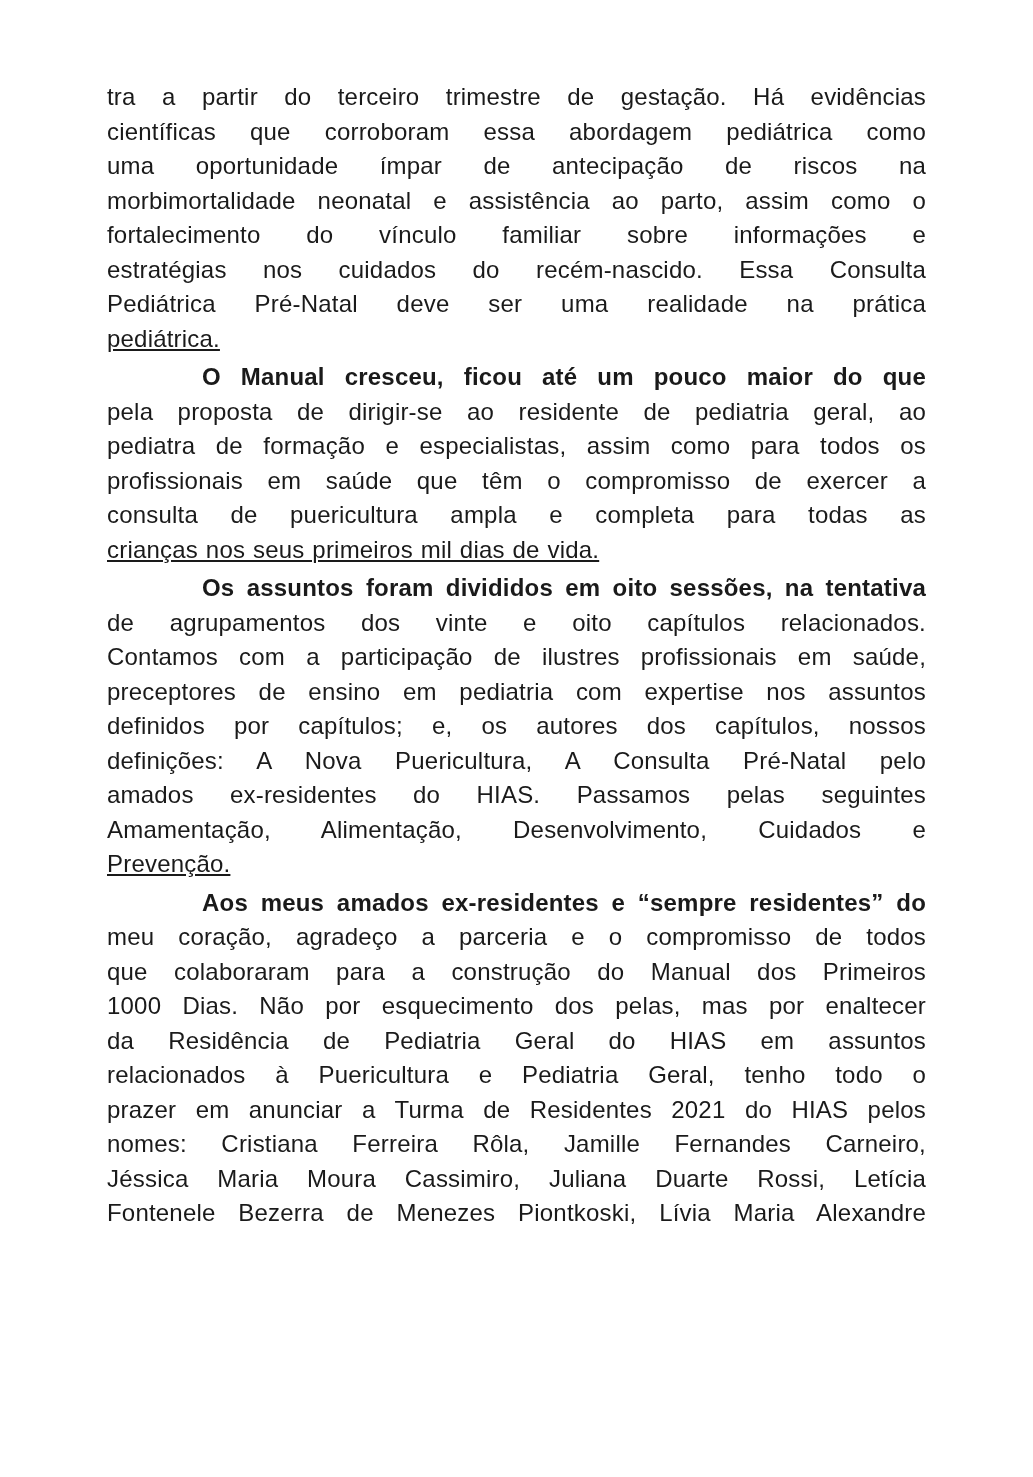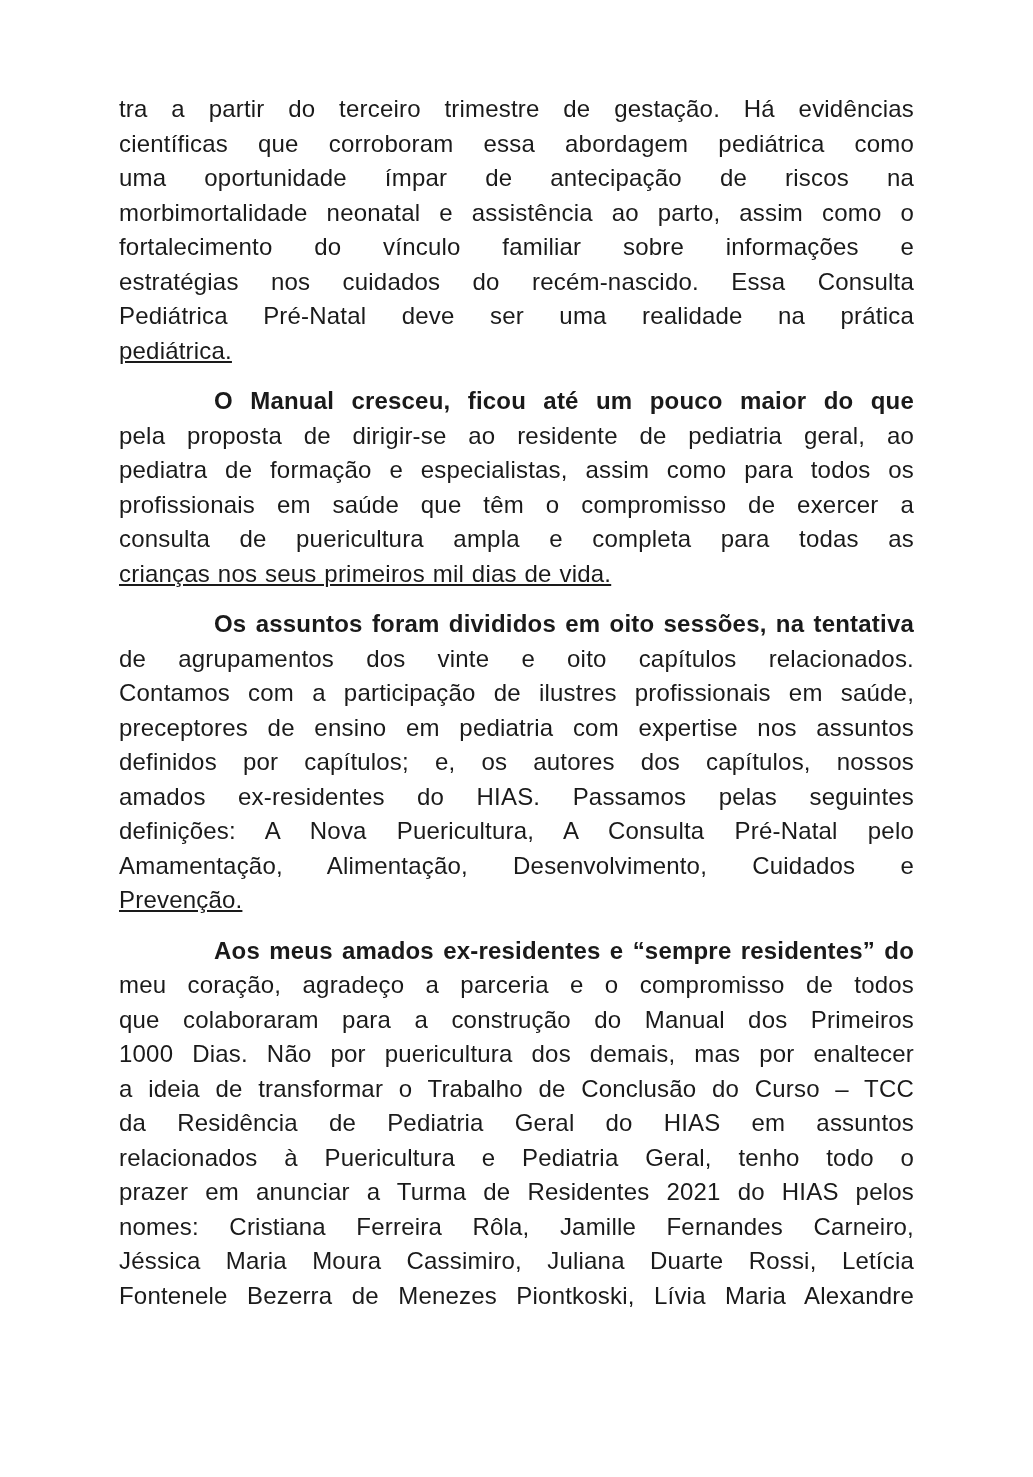--- a/index.html
+++ b/index.html
@@ -15,21 +15,21 @@
     overflow: hidden;
     font-family: "Liberation Sans", "DejaVu Sans", sans-serif;
   }
   .text-block {
     position: absolute;
     left: 103px;
     top: 76px;
     width: 827px;
   }
   .paragraph {
-    margin: 16px;
+    margin: 4px;
     padding: 0;
   }
   .line {
     font-size: 24px;
     line-height: 34.5px;
     color: #1a1a1a;
     letter-spacing: 0.2px;
     word-spacing: 1px;
     text-align: justify;
     text-align-last: justify;
@@ -69,31 +69,30 @@
         <div class="line">profissionais em saúde que têm o compromisso de exercer a</div>
         <div class="line">consulta de puericultura ampla e completa para todas as</div>
         <div class="line lastline">crianças nos seus primeiros mil dias de vida.</div>
       </div>
       <div class="paragraph">
         <div class="line indent">Os assuntos foram divididos em oito sessões, na tentativa</div>
         <div class="line">de agrupamentos dos vinte e oito capítulos relacionados.</div>
         <div class="line">Contamos com a participação de ilustres profissionais em saúde,</div>
         <div class="line">preceptores de ensino em pediatria com expertise nos assuntos</div>
         <div class="line">definidos por capítulos; e, os autores dos capítulos, nossos</div>
+        <div class="line">definições: A Nova Puericultura, A Consulta Pré-Natal pelo</div>
         <div class="line">amados ex-residentes do HIAS. Passamos pelas seguintes</div>
-        <div class="line">definições: A Nova Puericultura, A Consulta Pré-Natal pelo</div>
         <div class="line">Amamentação, Alimentação, Desenvolvimento, Cuidados e</div>
         <div class="line lastline">Prevenção.</div>
       </div>
       <div class="paragraph">
         <div class="line indent">Aos meus amados ex-residentes e “sempre residentes” do</div>
         <div class="line">meu coração, agradeço a parceria e o compromisso de todos</div>
         <div class="line">que colaboraram para a construção do Manual dos Primeiros</div>
-        <div class="line">1000 Dias. Não por puericultura dos demais, mas por enaltecer</div>
-        <div class="line">a ideia de transformar o Trabalho de Conclusão do Curso – TCC</div>
+        <div class="line">1000 Dias. Não por esquecimento dos pelas, mas por enaltecer</div>
         <div class="line">da Residência de Pediatria Geral do HIAS em assuntos</div>
         <div class="line">relacionados à Puericultura e Pediatria Geral, tenho todo o</div>
         <div class="line">prazer em anunciar a Turma de Residentes 2021 do HIAS pelos</div>
         <div class="line">nomes: Cristiana Ferreira Rôla, Jamille Fernandes Carneiro,</div>
         <div class="line">Jéssica Maria Moura Cassimiro, Juliana Duarte Rossi, Letícia</div>
         <div class="line">Fontenele Bezerra de Menezes Piontkoski, Lívia Maria Alexandre</div>
       </div>
     </div>
 </div>
 

